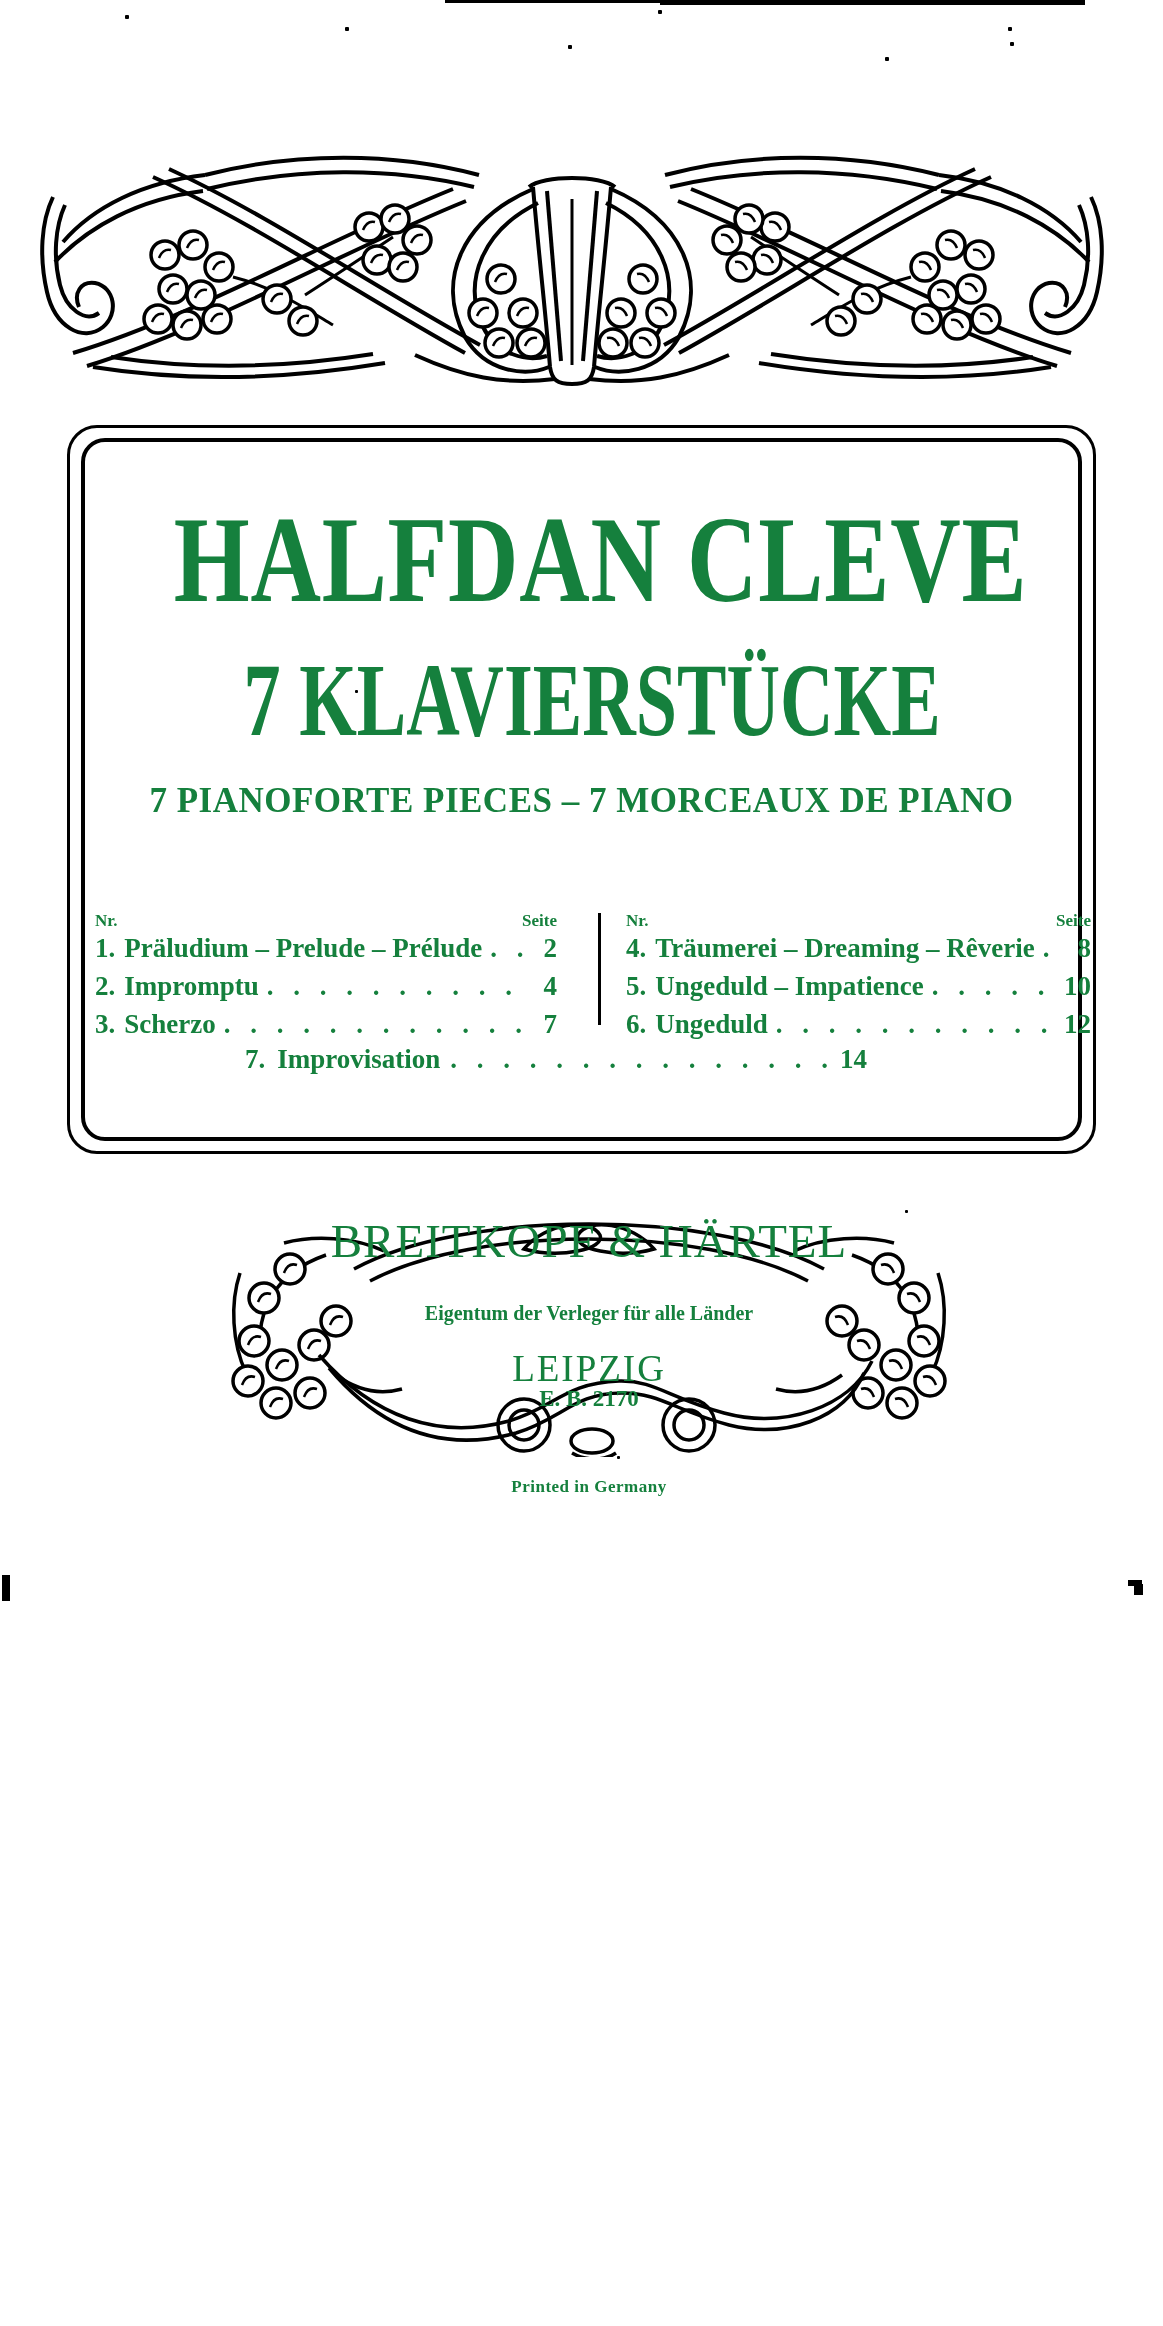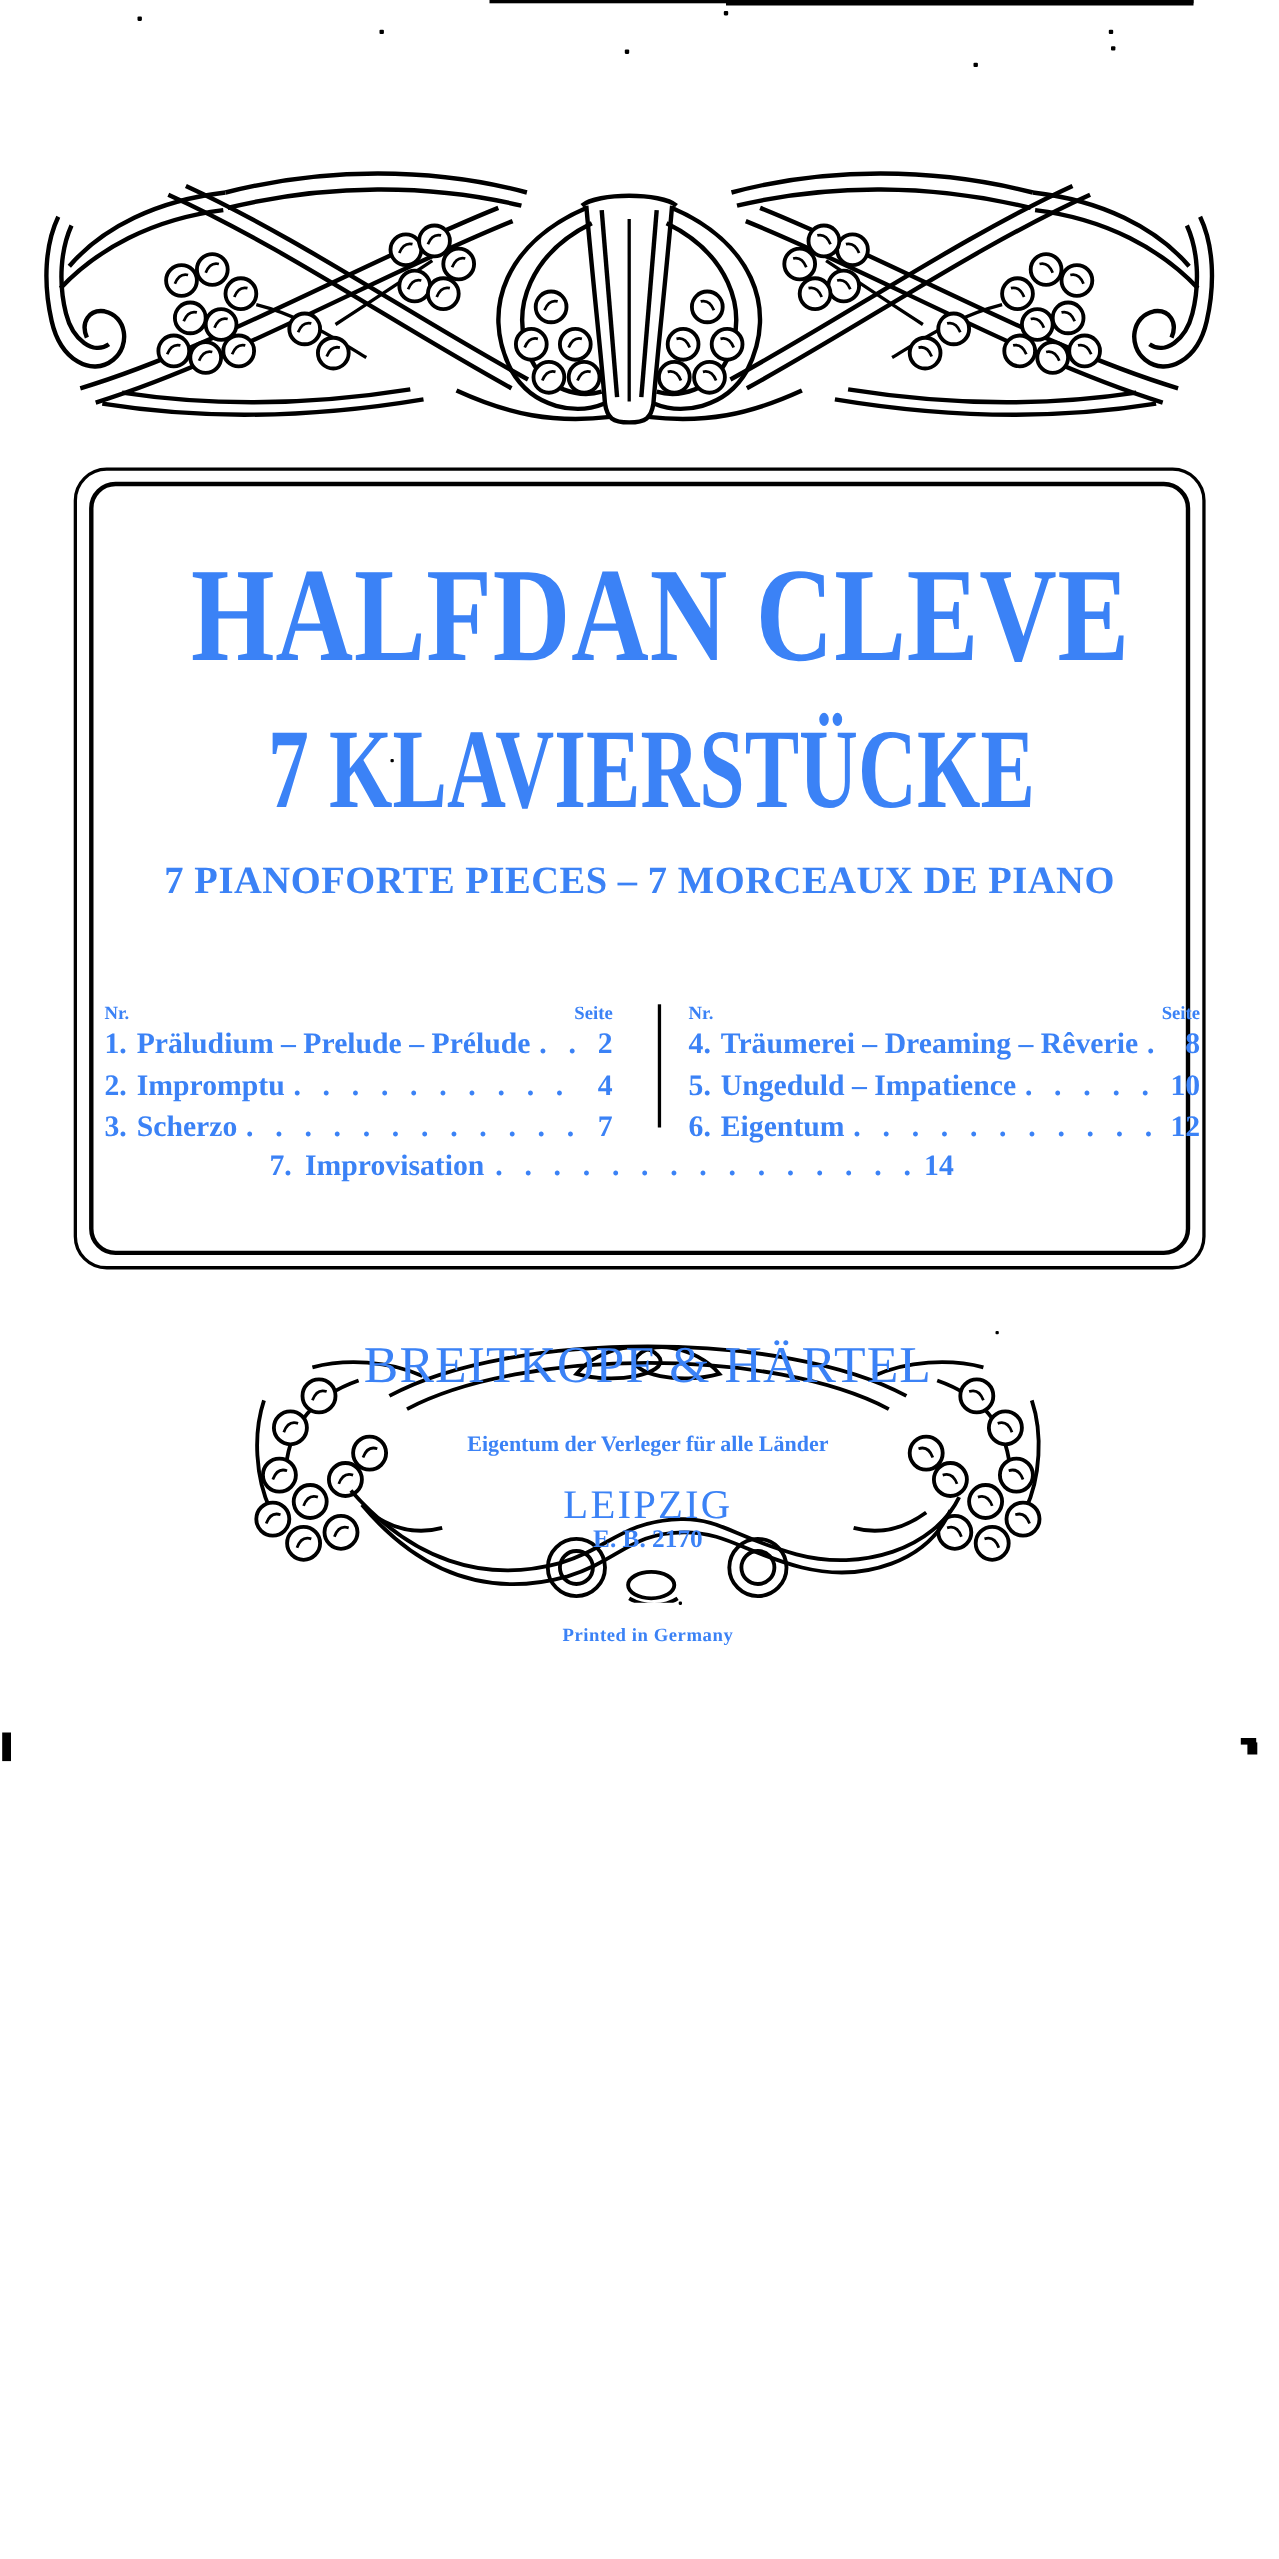--- a/index.html
+++ b/index.html
@@ -2,21 +2,21 @@
 <html><head>
 <meta charset="utf-8">
 <style>
   html,body{margin:0;padding:0;background:#e8e8e8;}
   .page{
     position:relative;
     width:1163px;height:2326px;
     margin:0 auto;
     background:#ffffff;
     font-family:"Liberation Serif","DejaVu Serif",serif;
-    color:#3b82f6;
+    color:#15803d;
     overflow:hidden;
   }
   .ctr{left:0;right:0;text-align:center;white-space:nowrap;}
 
   
   .edge-line{position:absolute;background:#000;}
 
   
   .ornament-top{position:absolute;left:33px;top:127px;width:1078px;height:262px;}
   .ornament-top svg{display:block;width:100%;height:100%;}
@@ -214,21 +214,21 @@
           <span class="pg">8</span>
         </div>
         <div class="toc-row">
           <span class="num">5.</span>
           <span class="title">Ungeduld – Impatience</span>
           <span class="dots">. . . . . .</span>
           <span class="pg">10</span>
         </div>
         <div class="toc-row">
           <span class="num">6.</span>
-          <span class="title">Eigentum</span>
+          <span class="title">Ungeduld</span>
           <span class="dots">. . . . . . . . . . . . . .</span>
           <span class="pg">12</span>
         </div>
       </div>
 
       <div class="toc-center">
         <span class="num">7.</span>
         <span class="title">Improvisation</span>
         <span class="dots">. . . . . . . . . . . . . . .</span>
         <span class="pg">14</span>

